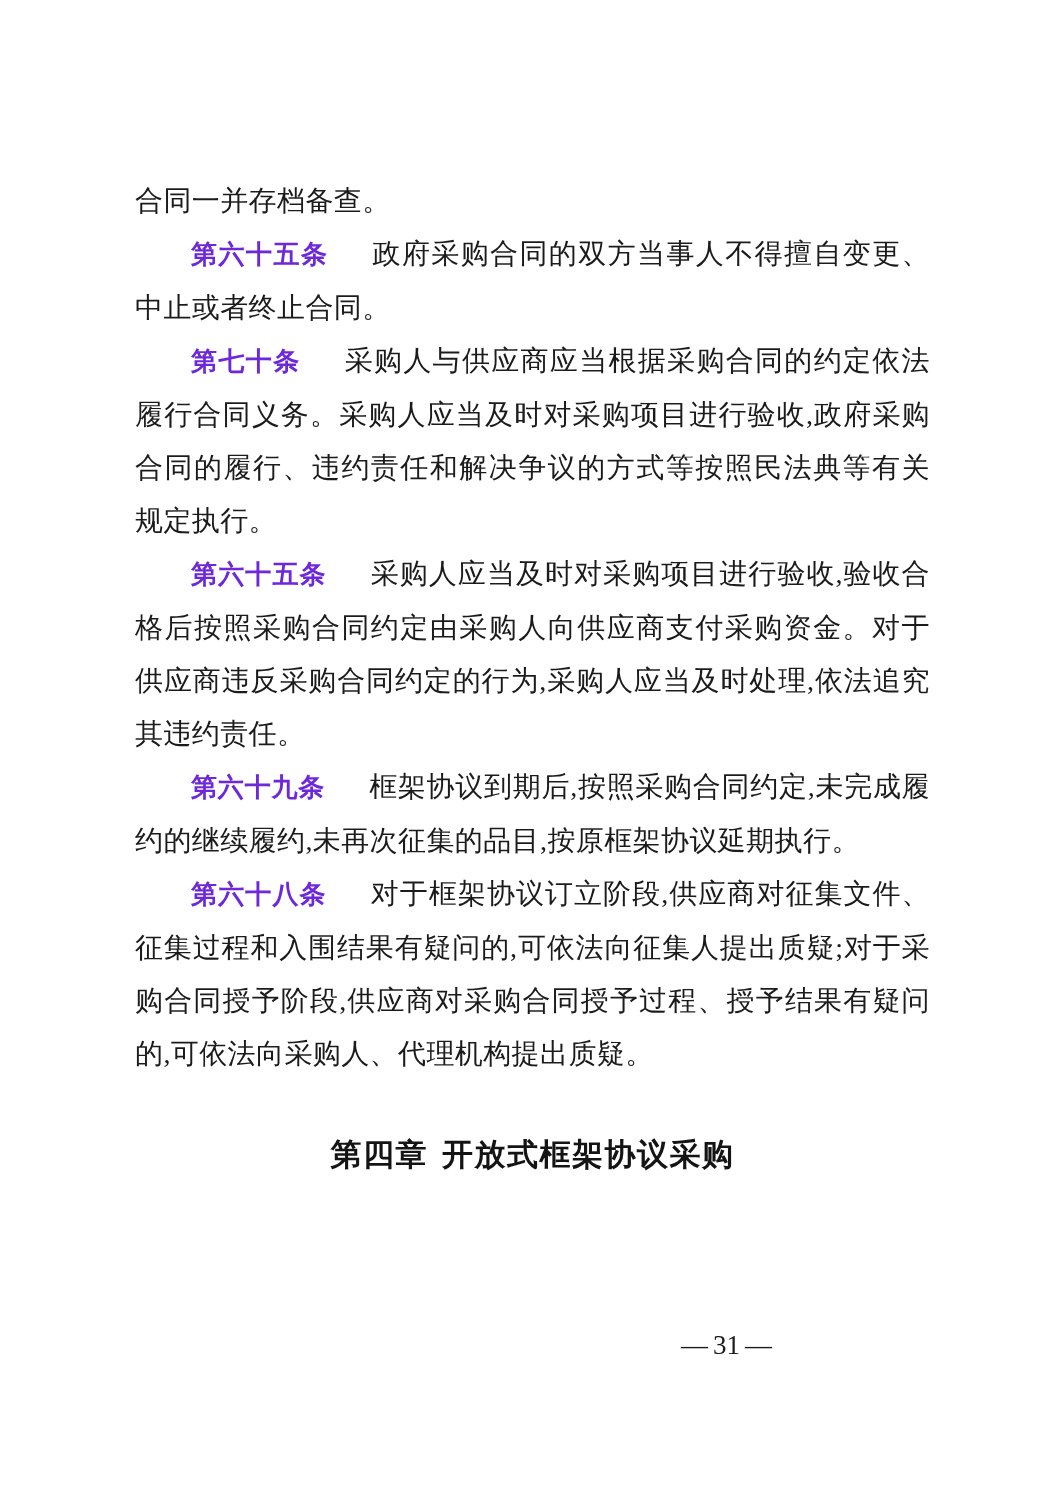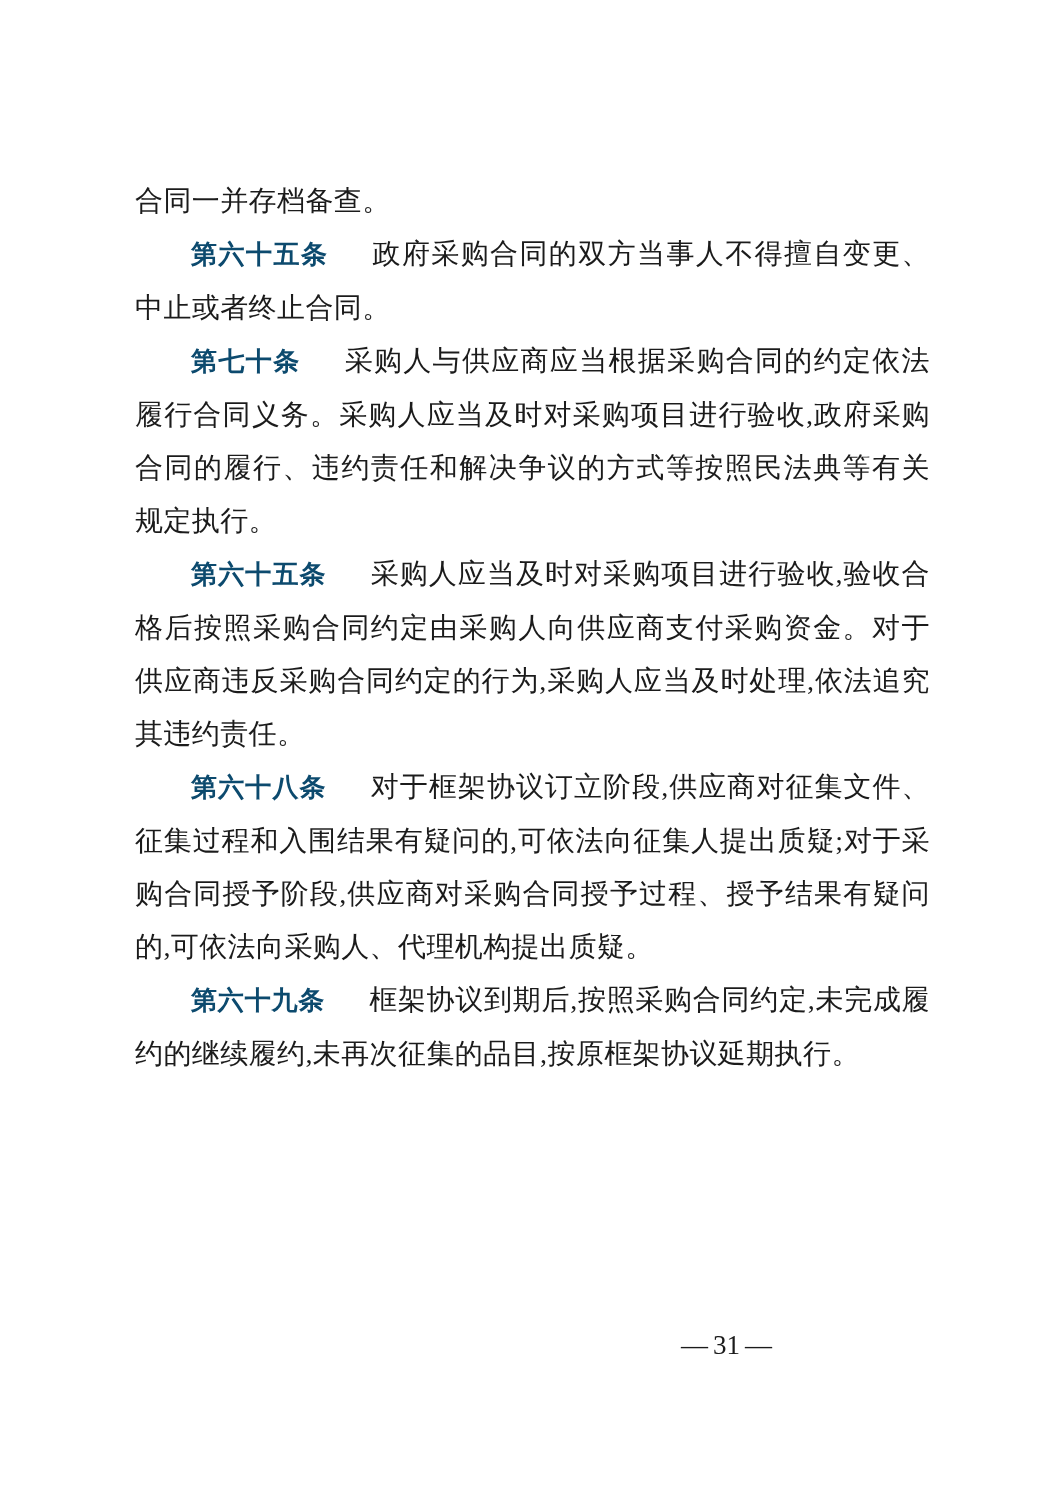--- a/index.html
+++ b/index.html
@@ -32,21 +32,21 @@
     text-align-last: left;
   }
   .para.indent {
     text-indent: 56px;
   }
   .art-num {
     font-family: "Liberation Sans", "DejaVu Sans", sans-serif;
     font-weight: 700;
     font-size: 26px;
     letter-spacing: 0.5px;
-    color: #0c4a6e;
+    color: #6d28d9;
     margin-right: 44px;
   }
   .chapter {
     margin: 48px 0 52px 0;
     text-align: center;
     font-family: "Liberation Sans", "DejaVu Sans", sans-serif;
     font-weight: 700;
     font-size: 31px;
     line-height: 53px;
     letter-spacing: 1.5px;
@@ -76,22 +76,23 @@
   <div class="content">
 
     <p class="para">合同一并存档备查。</p>
 
     <p class="para indent"><span class="art-num">第六十五条</span><span>政府采购合同的双方当事人不得擅自变更、中止或者终止合同。</span></p>
 
     <p class="para indent"><span class="art-num">第七十条</span><span>采购人与供应商应当根据采购合同的约定依法履行合同义务。采购人应当及时对采购项目进行验收,政府采购合同的履行、违约责任和解决争议的方式等按照民法典等有关规定执行。</span></p>
 
     <p class="para indent"><span class="art-num">第六十五条</span><span>采购人应当及时对采购项目进行验收,验收合格后按照采购合同约定由采购人向供应商支付采购资金。对于供应商违反采购合同约定的行为,采购人应当及时处理,依法追究其违约责任。</span></p>
 
+    <p class="para indent"><span class="art-num">第六十九条</span><span>框架协议到期后,按照采购合同约定,未完成履约的继续履约,未再次征集的品目,按原框架协议延期执行。</span></p>
+
     <p class="para indent"><span class="art-num">第六十八条</span><span>对于框架协议订立阶段,供应商对征集文件、征集过程和入围结果有疑问的,可依法向征集人提出质疑;对于采购合同授予阶段,供应商对采购合同授予过程、授予结果有疑问的,可依法向采购人、代理机构提出质疑。</span></p>
 
-    <p class="para indent"><span class="art-num">第六十九条</span><span>框架协议到期后,按照采购合同约定,未完成履约的继续履约,未再次征集的品目,按原框架协议延期执行。</span></p>
-
+    <h2 class="chapter"><span class="chapter-label">第四章</span><span>开放式框架协议采购</span></h2>
 
 
   </div>
 
   <div class="footer"><span class="dash">—</span><span class="page-num">31</span><span class="dash">—</span></div>
 </div>
 
 </body></html>

